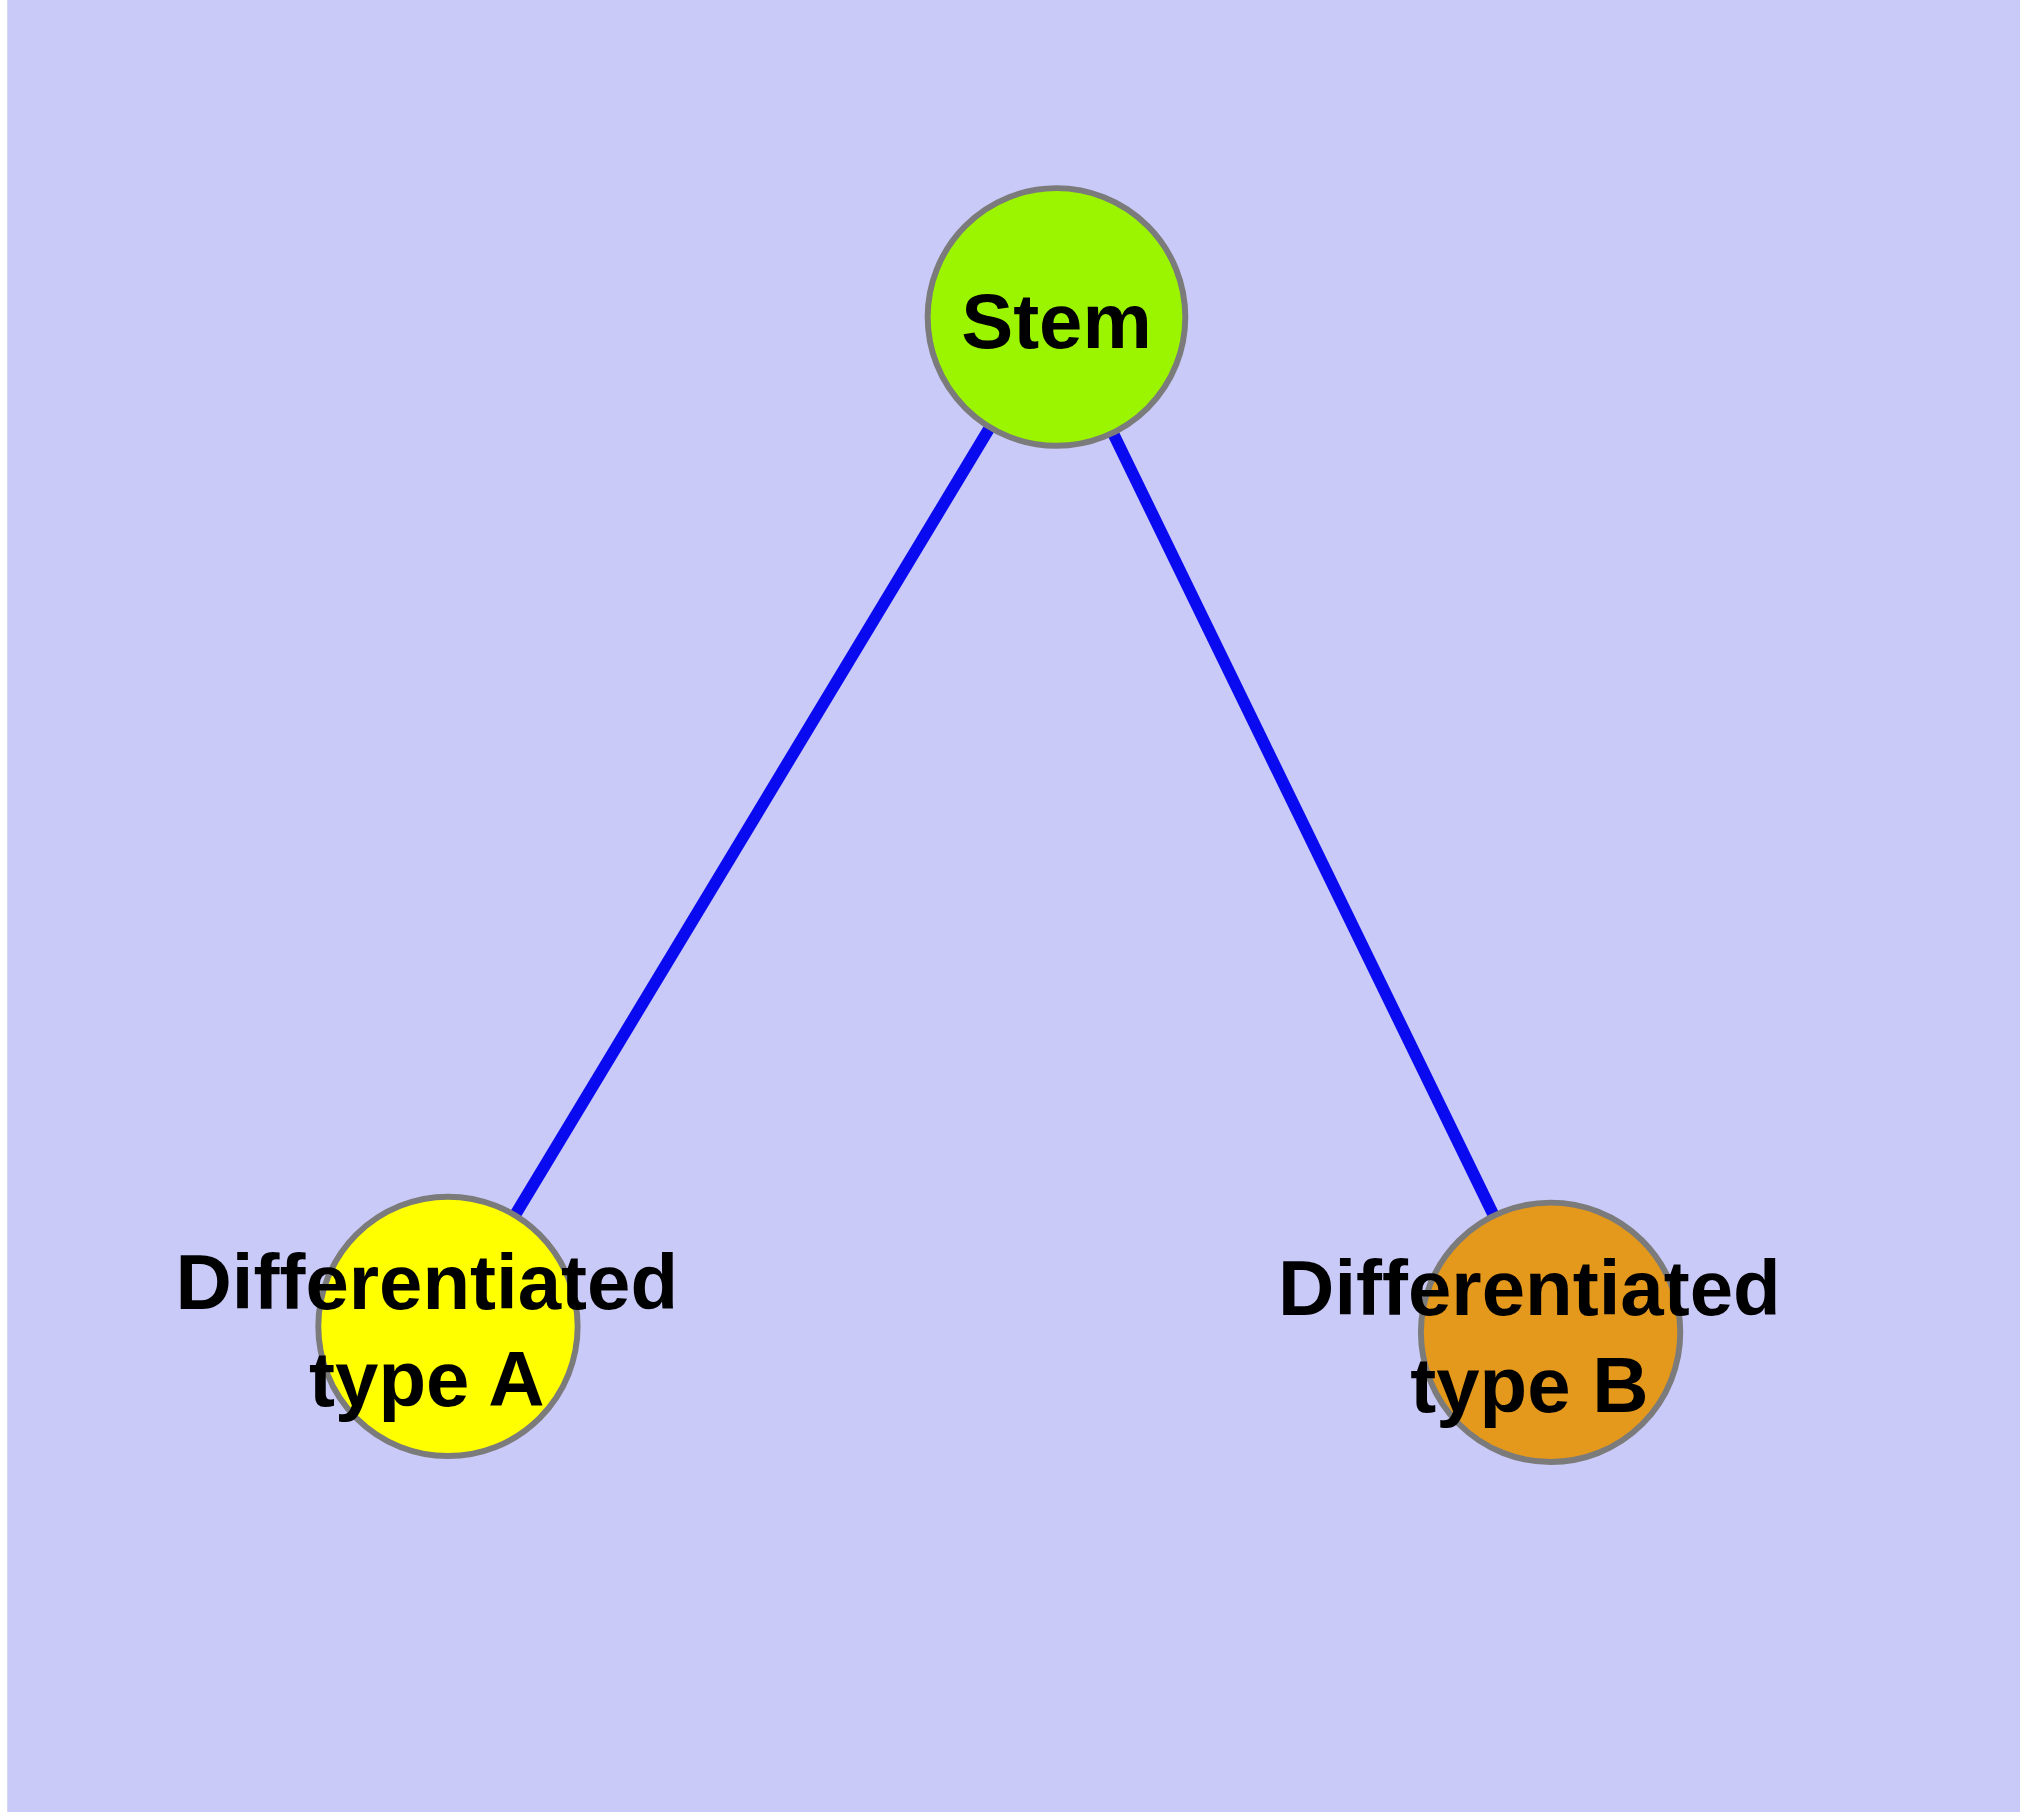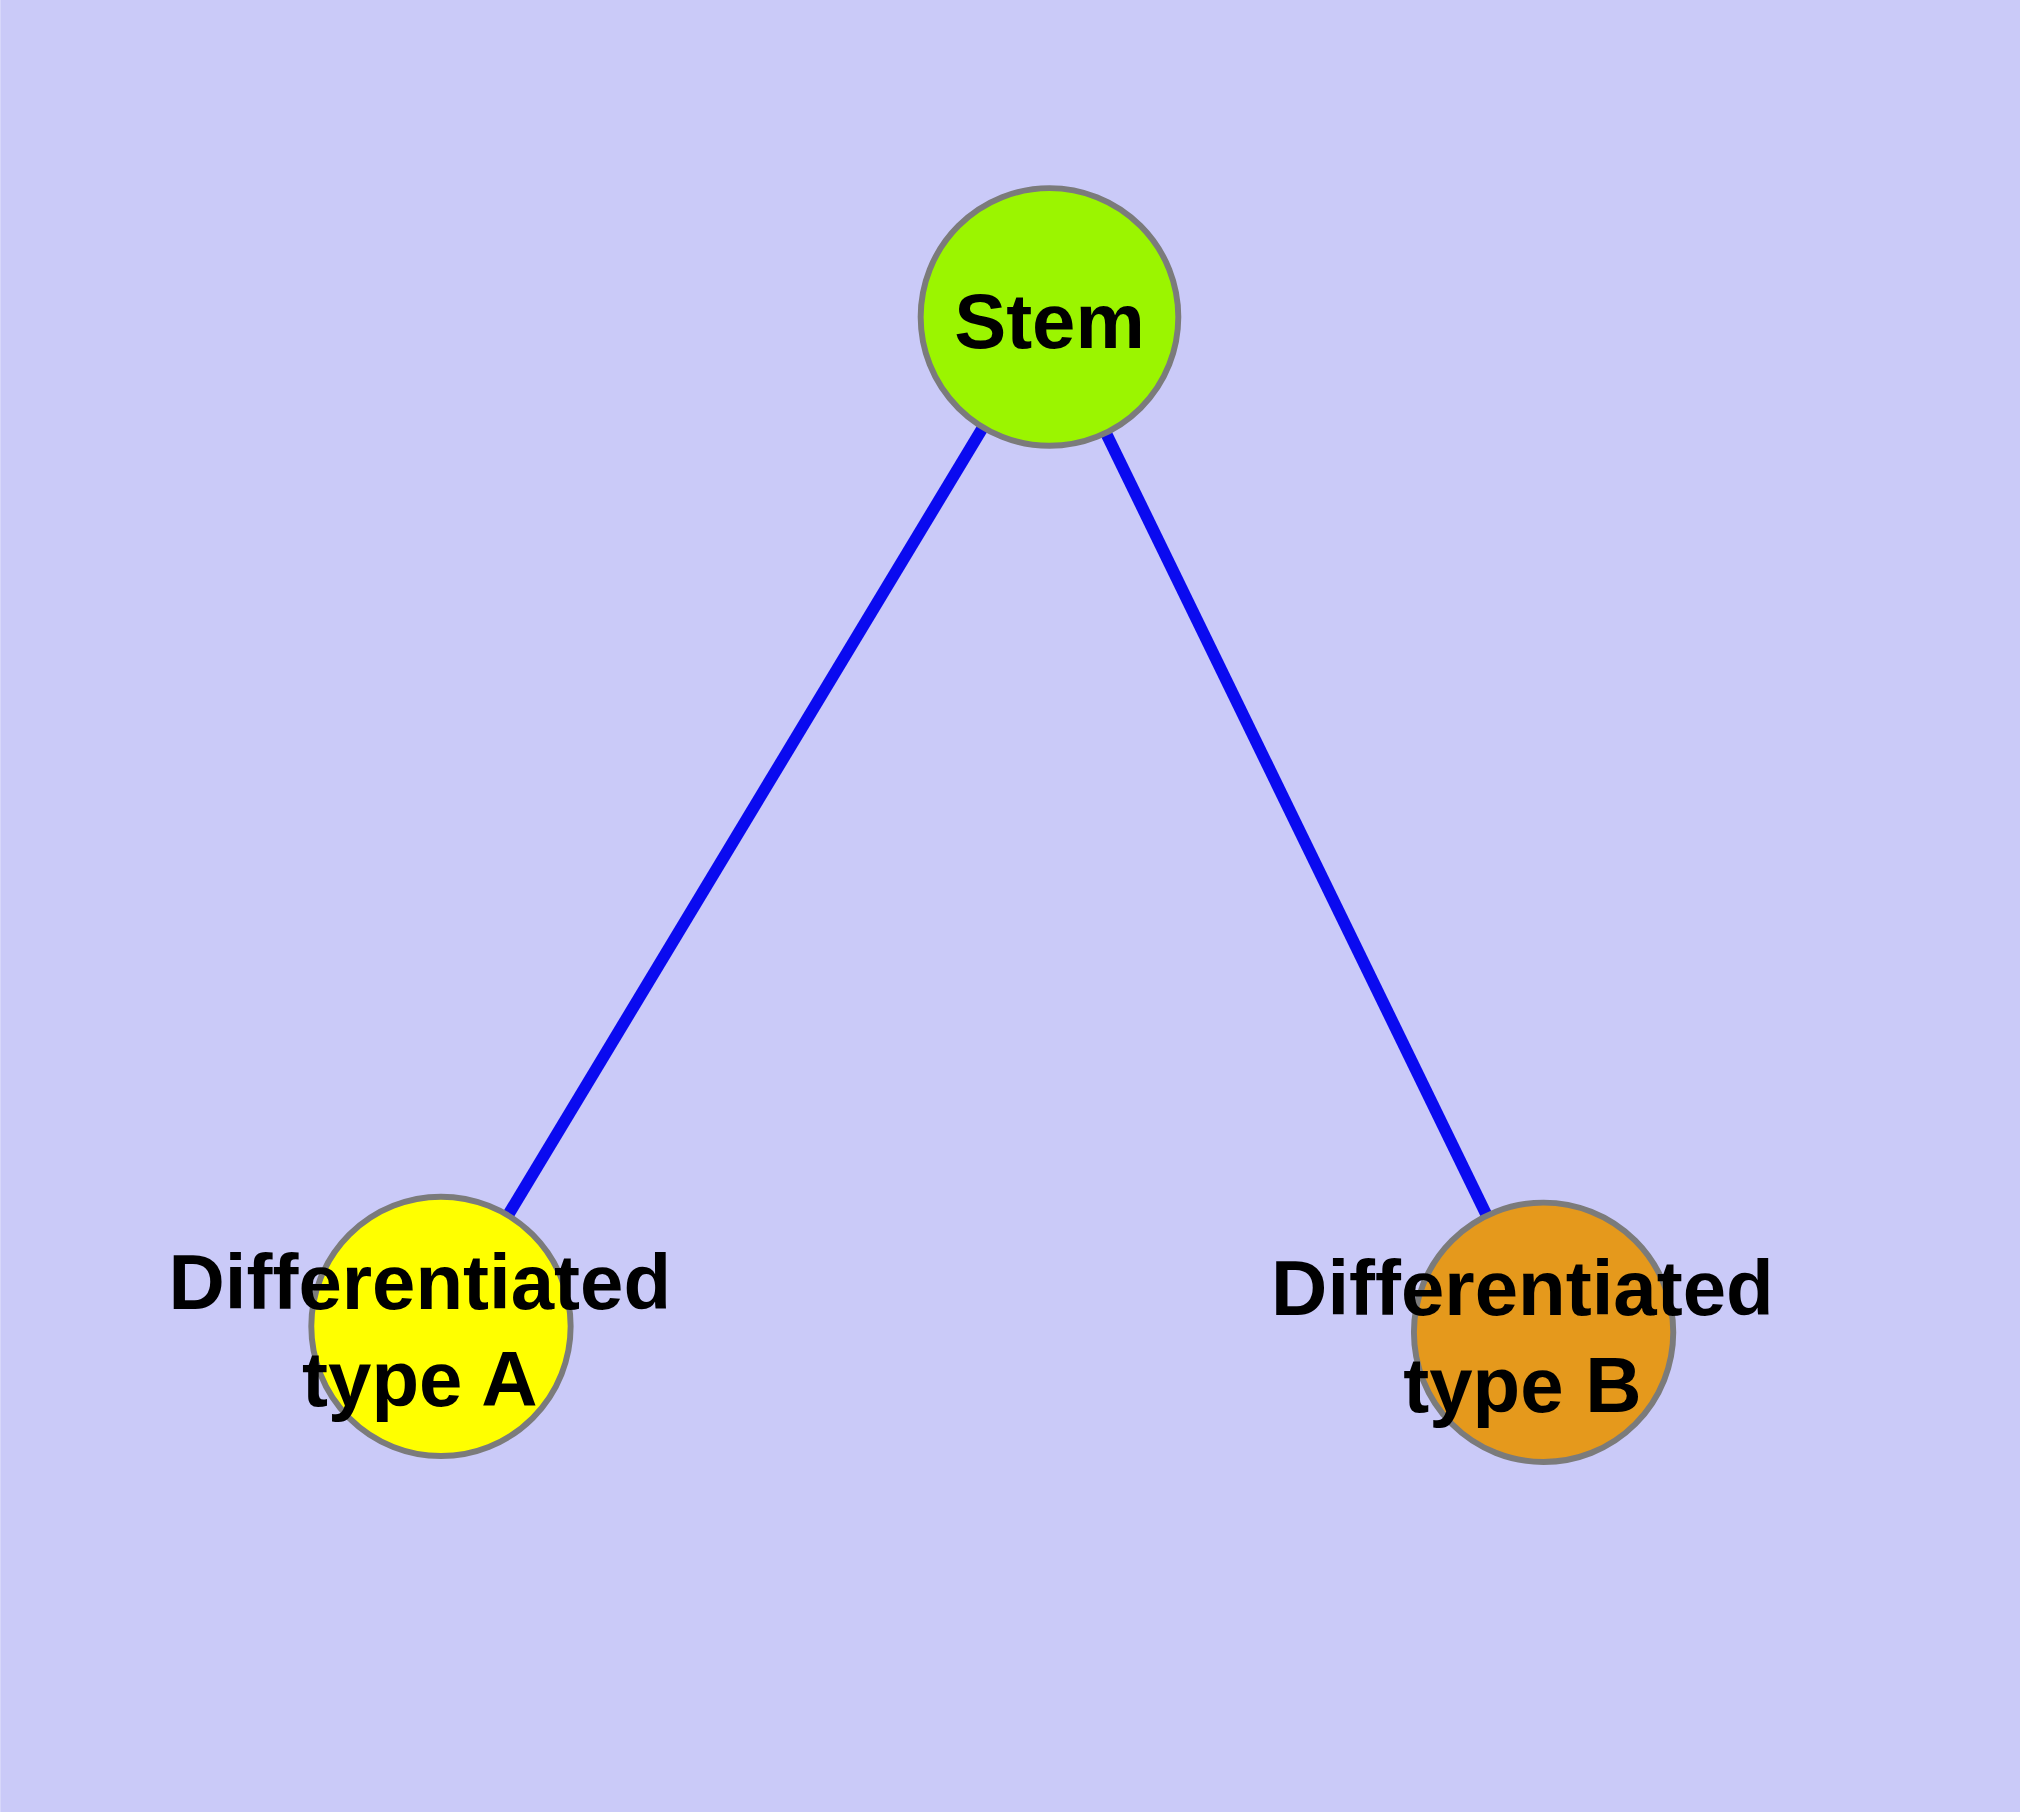--- a/index.html
+++ b/index.html
@@ -9,20 +9,21 @@
   body {
     width: 2021px;
     height: 1812px;
     overflow: hidden;
     font-family: "Liberation Sans", sans-serif;
   }
   #graph-wrap {
     position: relative;
     width: 1618px;
     height: 1812px;
+    margin-left: 7px;
   }
   svg {
     display: block;
   }
   .node-label {
     font-family: "Liberation Sans", sans-serif;
     font-weight: bold;
     font-size: 92px;
     text-anchor: middle;
   }

